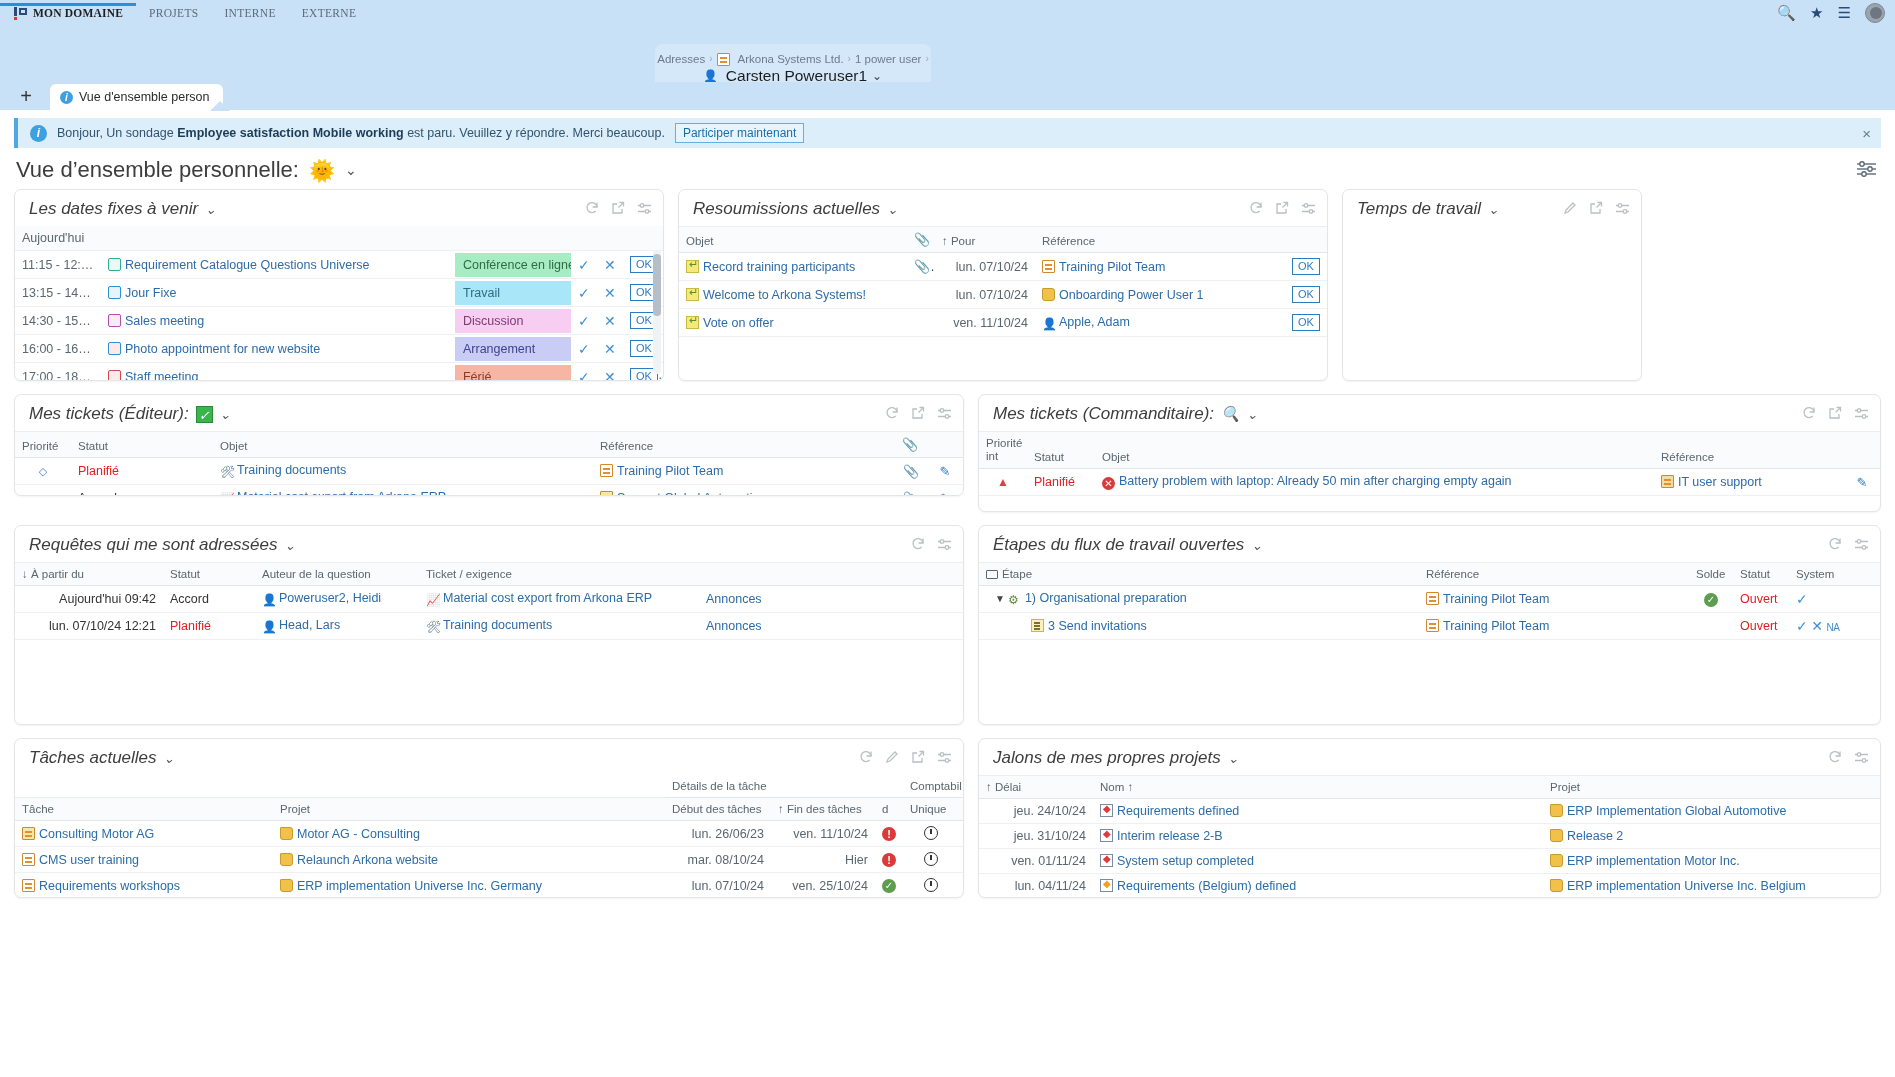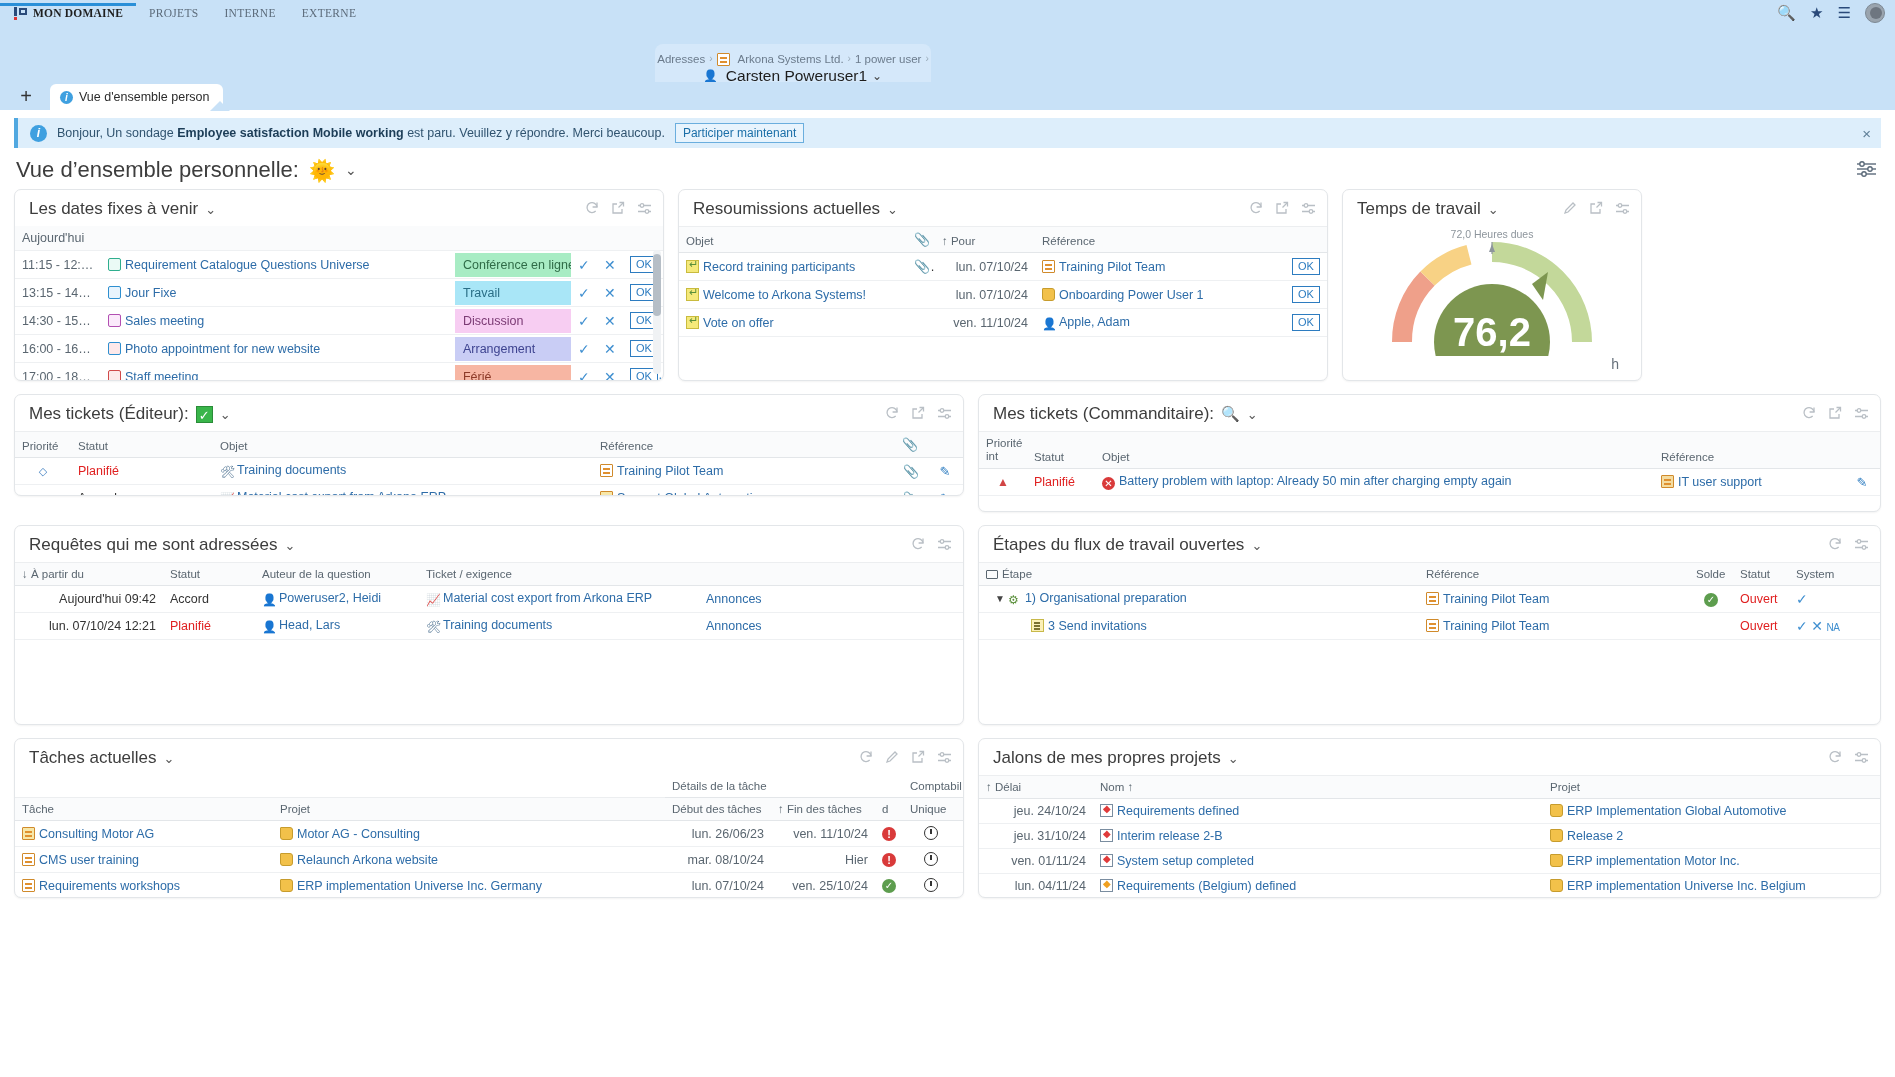--- a/index.html
+++ b/index.html
@@ -170,20 +170,21 @@
     border-radius: 7px;
     box-shadow: 0 1px 2px rgba(0,0,0,.05);
     display: flex; flex-direction: column;
     overflow: hidden;
     position: relative;
   }
   .card-head {
     display: flex; align-items: center;
     padding: 9px 12px 7px 14px;
     position: relative;
+    font-style: italic;
   }
   .card-title {
     font-size: 17px; color: #3d3d3d; font-weight: normal;
     display: flex; align-items: center; gap: 7px;
     white-space: nowrap;
   }
   .card-title .chev { font-size: 13px; color: #555; }
   .card-tools {
     position: absolute; right: 11px; top: 11px;
     display: flex; align-items: center; gap: 12px;
@@ -550,38 +551,20 @@
           <span>
               <svg width="15" height="13" viewBox="0 0 15 13" fill="none" stroke="#b9bfc5" stroke-width="1.3">
                 <line x1="1" y1="3.5" x2="14" y2="3.5"></line>
                 <line x1="1" y1="9.5" x2="14" y2="9.5"></line>
                 <circle cx="5" cy="3.5" r="1.8" fill="#fff"></circle>
                 <circle cx="10" cy="9.5" r="1.8" fill="#fff"></circle>
               </svg>
             </span>
         </div>
       </div>
-      <div class="gauge-wrap">
-        <div class="gauge-label">72,0 Heures dues</div>
-        <svg width="240" height="118" viewBox="0 0 240 118" style="margin-top:-2px">
-          <g fill="none" stroke-width="20">
-            <path d="M30 104 A90 90 0 0 1 55.5 40.5" stroke="#efa08a"></path>
-            <path d="M55.5 40.5 A90 90 0 0 1 97 16.8" stroke="#f8d285"></path>
-            <path d="M120 14 A90 90 0 0 1 210 104" stroke="#c3d89a"></path>
-          </g>
-          <line x1="120" y1="4" x2="120" y2="16" stroke="#8d959c" stroke-width="1.2"></line>
-          <polygon points="120,11 126,11 123,3" fill="#8d959c" transform="translate(-3,3)"></polygon>
-          <path d="M160 46 L176 34 L171 62 Z" fill="#7d9650"></path>
-          <circle cx="120" cy="104" r="62" fill="#fff"></circle>
-          <circle cx="120" cy="104" r="58" fill="#7d9650"></circle>
-          <text x="120" y="108" text-anchor="middle" font-family="Liberation Sans, sans-serif" font-size="40" font-weight="bold" fill="#ffffff" id="gaugeValue">76,2</text>
-          <text x="120" y="130" text-anchor="middle" font-family="Liberation Sans, sans-serif" font-size="15" fill="#ffffff" id="gaugeDelta">+4,2</text>
-        </svg>
-        <div class="gauge-unit">h</div>
-      </div>
     </div>
   </div>
 
   <div class="row">
 
     <div class="card" style="width:950px;height:102px">
       <div class="card-head">
         <div class="card-title">
           <span>Mes tickets (Éditeur):</span>
           <span style="display:inline-block;width:17px;height:17px;background:#39b54a;color:#fff;font-size:13px;text-align:center;line-height:17px;border:1px solid #2a8c38">✓</span>

